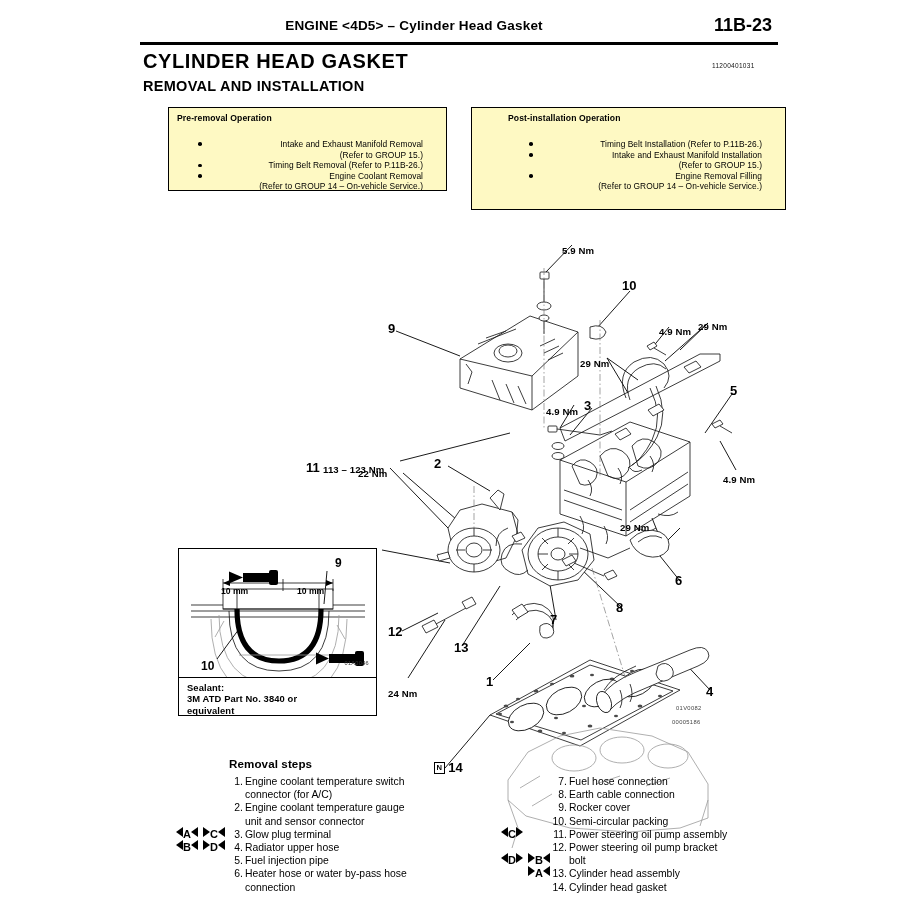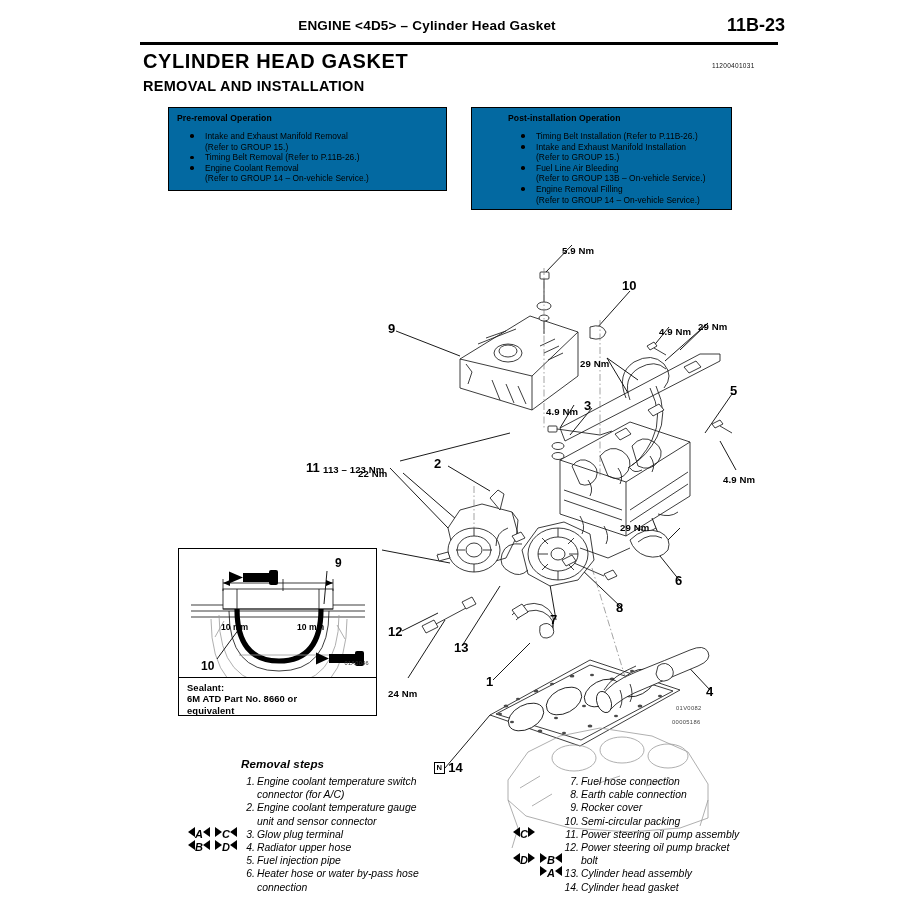--- a/index.html
+++ b/index.html
@@ -2,39 +2,39 @@
 <html><head>
 <meta charset="utf-8">
 <style>
   html,body{margin:0;padding:0;background:#ffffff;}
   body{width:917px;height:917px;position:relative;overflow:hidden;
        font-family:"Liberation Sans","DejaVu Sans",sans-serif;color:#000;}
 
   .page{position:absolute;left:0;top:0;width:917px;height:917px;}
 
   
-  .hdr{position:absolute;left:147px;top:18px;width:638px;height:26px;}
+  .hdr{position:absolute;left:134px;top:18px;width:638px;height:26px;}
   .hdr-title{position:absolute;left:0;top:0;width:560px;text-align:center;
              font-size:13.5px;font-weight:bold;letter-spacing:.2px;}
   .hdr-page{position:absolute;right:0;top:-3px;font-size:18px;font-weight:bold;}
   .hdr-rule{position:absolute;left:140px;top:42px;width:638px;height:3px;background:#000;}
 
   .doc-title{position:absolute;left:143px;top:50px;font-size:20px;font-weight:bold;
              letter-spacing:.6px;}
   .doc-code{position:absolute;left:712px;top:62px;font-size:6.5px;letter-spacing:.3px;color:#111;}
   .doc-sub{position:absolute;left:143px;top:78px;font-size:14.5px;font-weight:bold;
            letter-spacing:.3px;}
 
   
-  .opbox{position:absolute;border:1.4px solid #000;background:#0369a1;
+  .opbox{position:absolute;border:1.4px solid #000;background:#fef9c3;
          padding:5px 7px 6px 8px;box-sizing:border-box;}
   .opbox-pre{left:168px;top:107px;width:279px;height:84px;}
-  .opbox-post{left:471px;top:107px;width:261px;height:103px;padding-left:36px;}
+  .opbox-post{left:471px;top:107px;width:315px;height:103px;padding-left:36px;}
   .opbox h4{margin:0 0 2px 0;font-size:8.6px;font-weight:bold;letter-spacing:.1px;}
-  .opbox ul{margin:8px;padding:0;list-style:none;}
+  .opbox ul{margin:16px;padding:0;list-style:none;text-align:right;}
   .opbox li{position:relative;font-size:8.4px;line-height:10.6px;padding-left:20px;
             margin-bottom:0px;letter-spacing:.05px;}
   .opbox li .bul{position:absolute;left:5px;top:3.4px;width:3.6px;height:3.6px;
                  border-radius:50%;background:#000;}
   .opbox li .l2{display:block;}
 
   
   .diagram{position:absolute;left:160px;top:228px;width:620px;height:505px;}
   .lbl{position:absolute;font-size:9.6px;font-weight:bold;white-space:nowrap;letter-spacing:.1px;margin-top:12px;}
   .num{position:absolute;font-size:13px;font-weight:bold;white-space:nowrap;}
@@ -47,26 +47,26 @@
 
   
   .inset{position:absolute;left:178px;top:548px;width:199px;height:168px;
          border:1.4px solid #000;background:#fff;box-sizing:border-box;}
   .inset-art{position:absolute;left:0;top:0;width:197px;height:128px;}
   .inset-div{position:absolute;left:0;top:128px;width:197px;height:1.4px;background:#000;}
   .inset-cap{position:absolute;left:8px;top:133px;font-size:9.4px;font-weight:bold;
              line-height:11.4px;letter-spacing:.1px;}
   .inset-code{position:absolute;right:7px;top:111px;font-size:5.6px;color:#333;letter-spacing:.3px;}
   .inset-num{position:absolute;font-size:12px;font-weight:bold;}
-  .inset-mm{position:absolute;font-size:8.6px;font-weight:bold;margin-top:36px;}
+  .inset-mm{position:absolute;font-size:8.6px;font-weight:bold;}
 
   .figcode{position:absolute;font-size:5.8px;color:#444;letter-spacing:.35px;}
 
   
-  .steps{position:absolute;left:188px;top:757px;width:600px;height:145px;font-style:italic;}
+  .steps{position:absolute;left:176px;top:757px;width:600px;height:145px;}
   .steps-h{position:absolute;left:53px;top:0;font-size:11.6px;font-weight:bold;letter-spacing:.1px;}
   .col{position:absolute;font-size:10.4px;line-height:13.2px;}
   .colL{left:53px;top:18px;width:275px;}
   .colR{left:377px;top:18px;width:240px;}
   .st{position:relative;display:block;padding-left:16px;white-space:normal;}
   .st .n{position:absolute;left:0;top:0;width:14px;text-align:right;}
   .st.wide .n{left:-4px;width:18px;}
   .st .cont{display:block;}
 
   .mk{position:absolute;font-size:10.2px;font-weight:bold;white-space:nowrap;letter-spacing:-.3px;}
@@ -110,23 +110,20 @@
   </div>
 
   <div class="opbox opbox-post">
     <h4>Post-installation Operation</h4>
     <ul>
       <li><span class="bul"></span>
         <span>Timing Belt Installation (Refer to P.11B-26.)</span></li>
       <li><span class="bul"></span>
         <span>Intake and Exhaust Manifold Installation</span>
         <span class="l2">(Refer to GROUP 15.)</span></li>
-      <li><span class="bul"></span>
-        <span>Fuel Line Air Bleeding</span>
-        <span class="l2">(Refer to GROUP 13B – On-vehicle Service.)</span></li>
       <li><span class="bul"></span>
         <span>Engine Removal Filling</span>
         <span class="l2">(Refer to GROUP 14 – On-vehicle Service.)</span></li>
     </ul>
   </div>
 
   <div class="diagram">
 
     <svg class="art" viewBox="0 0 620 505">
 
@@ -402,21 +399,21 @@
 
     <span class="inset-mm" style="left:42px;top:37px">10 mm</span>
     <span class="inset-mm" style="left:118px;top:37px">10 mm</span>
     <span class="inset-num" style="left:156px;top:7px">9</span>
     <span class="inset-num" style="left:22px;top:110px">10</span>
     <span class="inset-code">01A0046</span>
 
     <div class="inset-div"></div>
     <div class="inset-cap">
       <div>Sealant:</div>
-      <div>6M ATD Part No. 8660 or</div>
+      <div>3M ATD Part No. 3840 or</div>
       <div>equivalent</div>
     </div>
   </div>
 
   <div class="steps">
     <div class="steps-h">Removal steps</div>
 
     <div class="col colL">
       <span class="st">
         <span class="n">1.</span>

